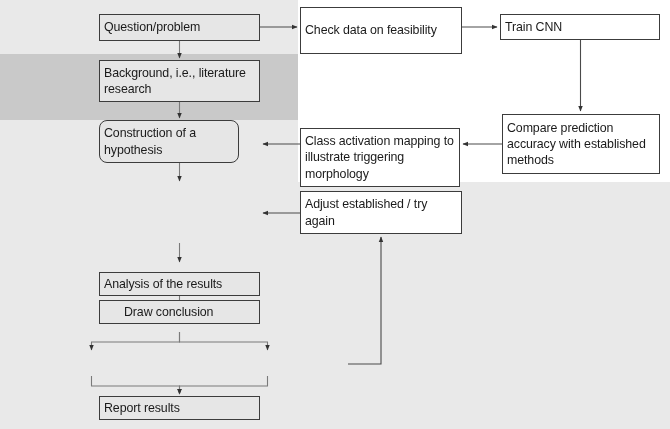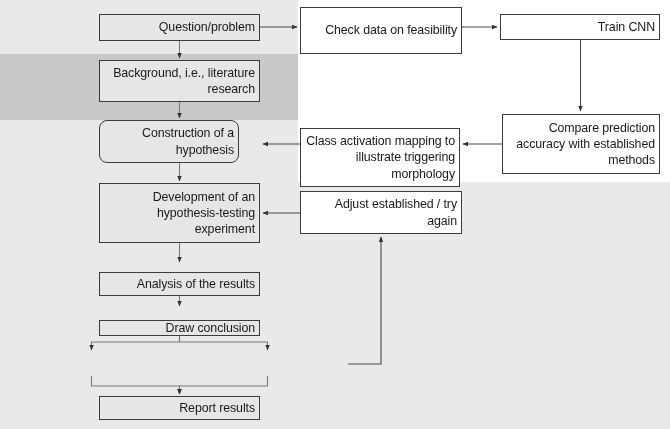--- a/index.html
+++ b/index.html
@@ -13,21 +13,21 @@
   #stage{position:absolute;left:0;top:0;width:670px;height:429px;}
   #bg{position:absolute;left:0;top:0;width:670px;height:429px;}
   #svg-layer{position:absolute;left:0;top:0;width:670px;height:429px;}
   .node{
     position:absolute;
     box-sizing:border-box;
     border:1px solid #3c3c3c;
     display:flex;
     align-items:center;
     justify-content:center;
-    text-align:right;
+    text-align:left;
     color:#1a1a1a;
     font-size:12.4px;
     line-height:1.30;
     letter-spacing:-0.1px;
     padding:0 4px;
     z-index:3;
   }
   .node.gray{background:#e6e6e6;}
   .node.white{background:#ffffff;}
   .node span{display:block;width:100%;}
@@ -76,29 +76,26 @@
   </div>
 
   <div class="node gray" style="left:99px;top:60px;width:161px;height:42px;">
     <span>Background, i.e., literature research</span>
   </div>
 
   <div class="node gray" style="left:99px;top:120px;width:140px;height:43px;border-radius:8px;">
     <span>Construction of a hypothesis</span>
   </div>
 
-  <div class="node gray" style="left:99px;top:183px;width:161px;height:60px;">
-    <span>Development of an hypothesis-testing experiment</span>
-  </div>
 
   <div class="node gray" style="left:99px;top:272px;width:161px;height:24px;">
     <span>Analysis of the results</span>
   </div>
 
-  <div class="node gray" style="left:99px;top:320px;width:161px;height:16px;padding-left:24px;">
+  <div class="node gray" style="left:99px;top:300px;width:161px;height:24px;padding-left:24px;">
     <span>Draw conclusion</span>
   </div>
 
 
 
   <div class="node gray" style="left:99px;top:396px;width:161px;height:24px;">
     <span>Report results</span>
   </div>
 
   <div class="node white" style="left:300px;top:7px;width:162px;height:47px;">

